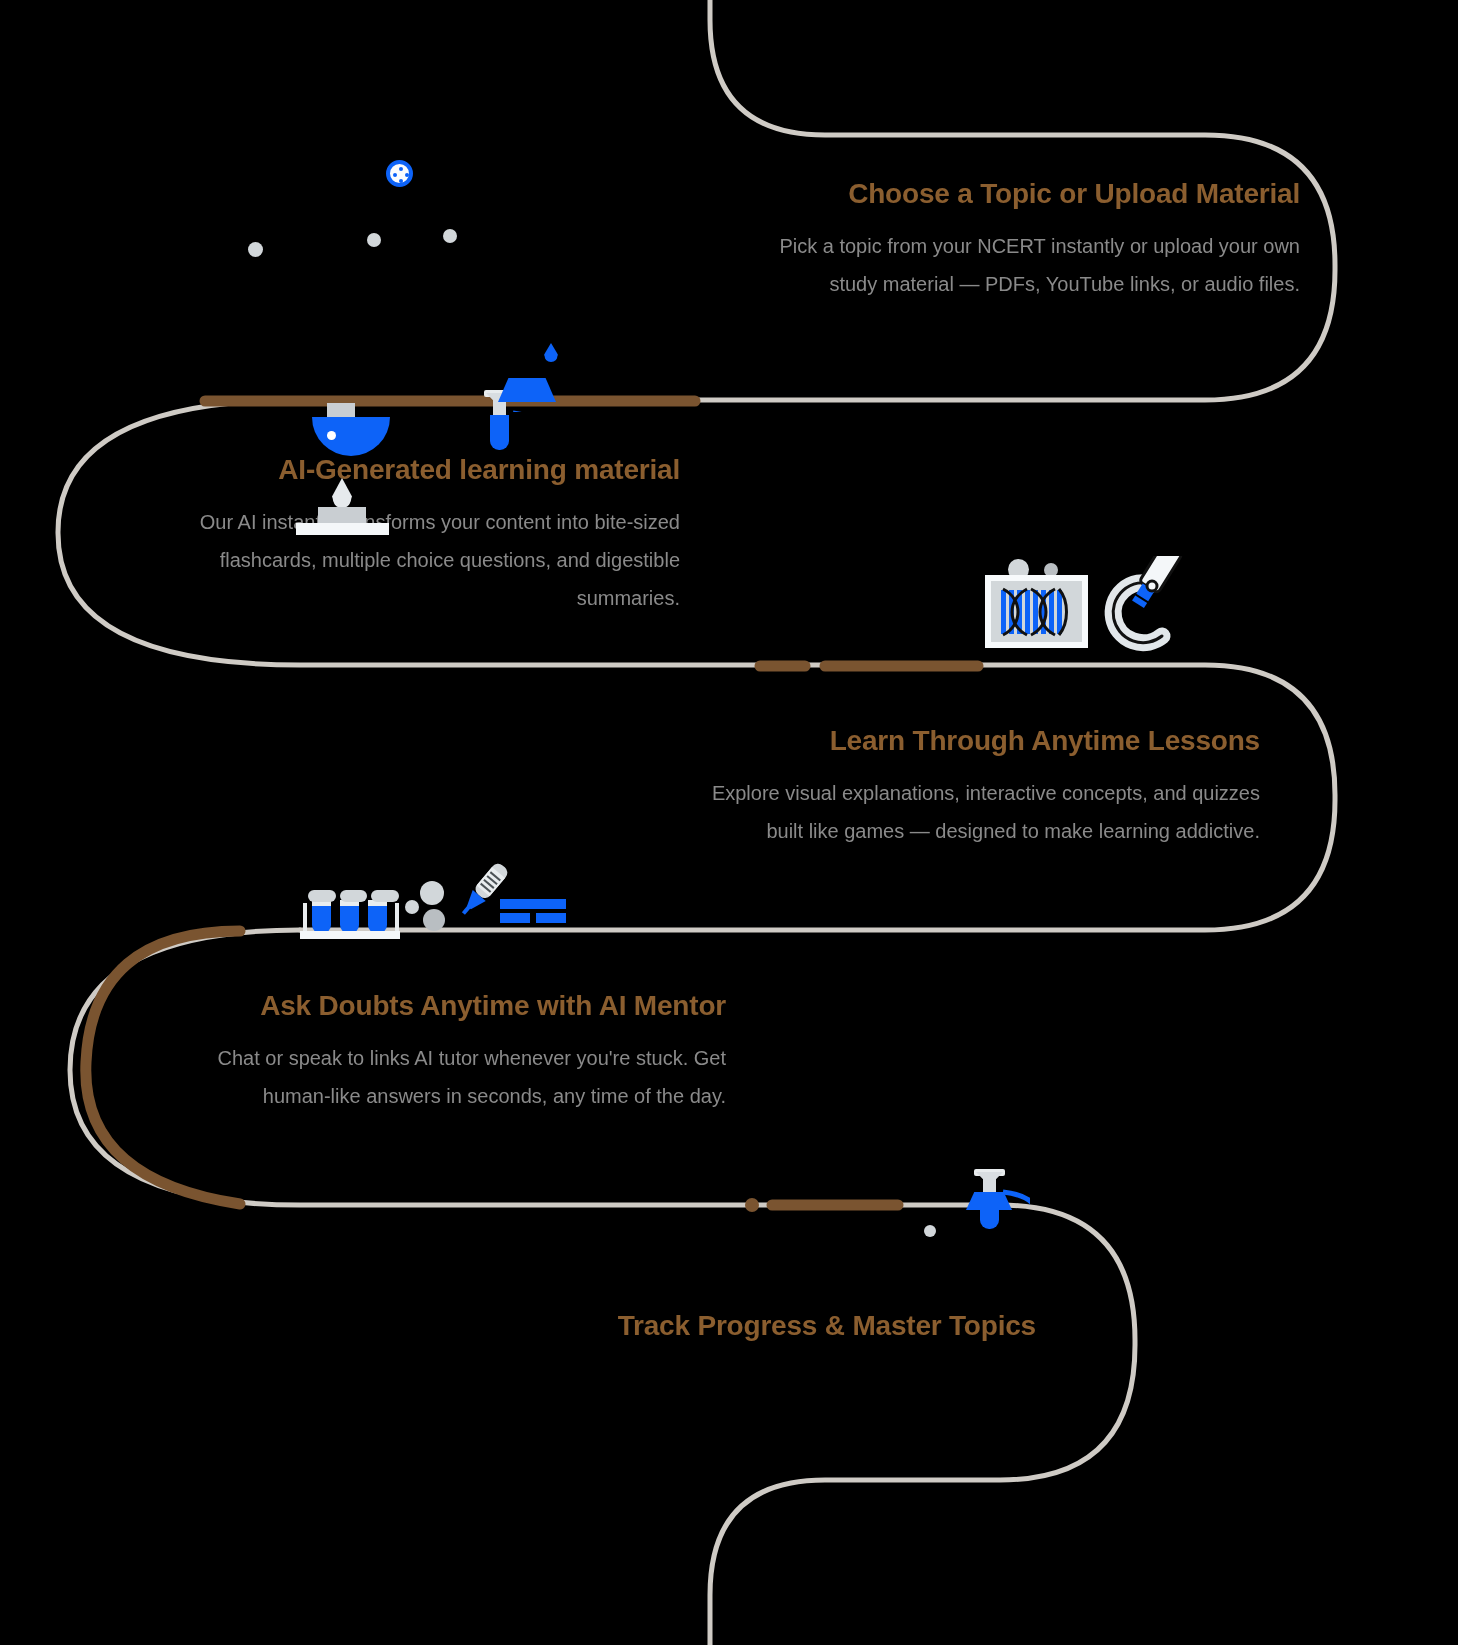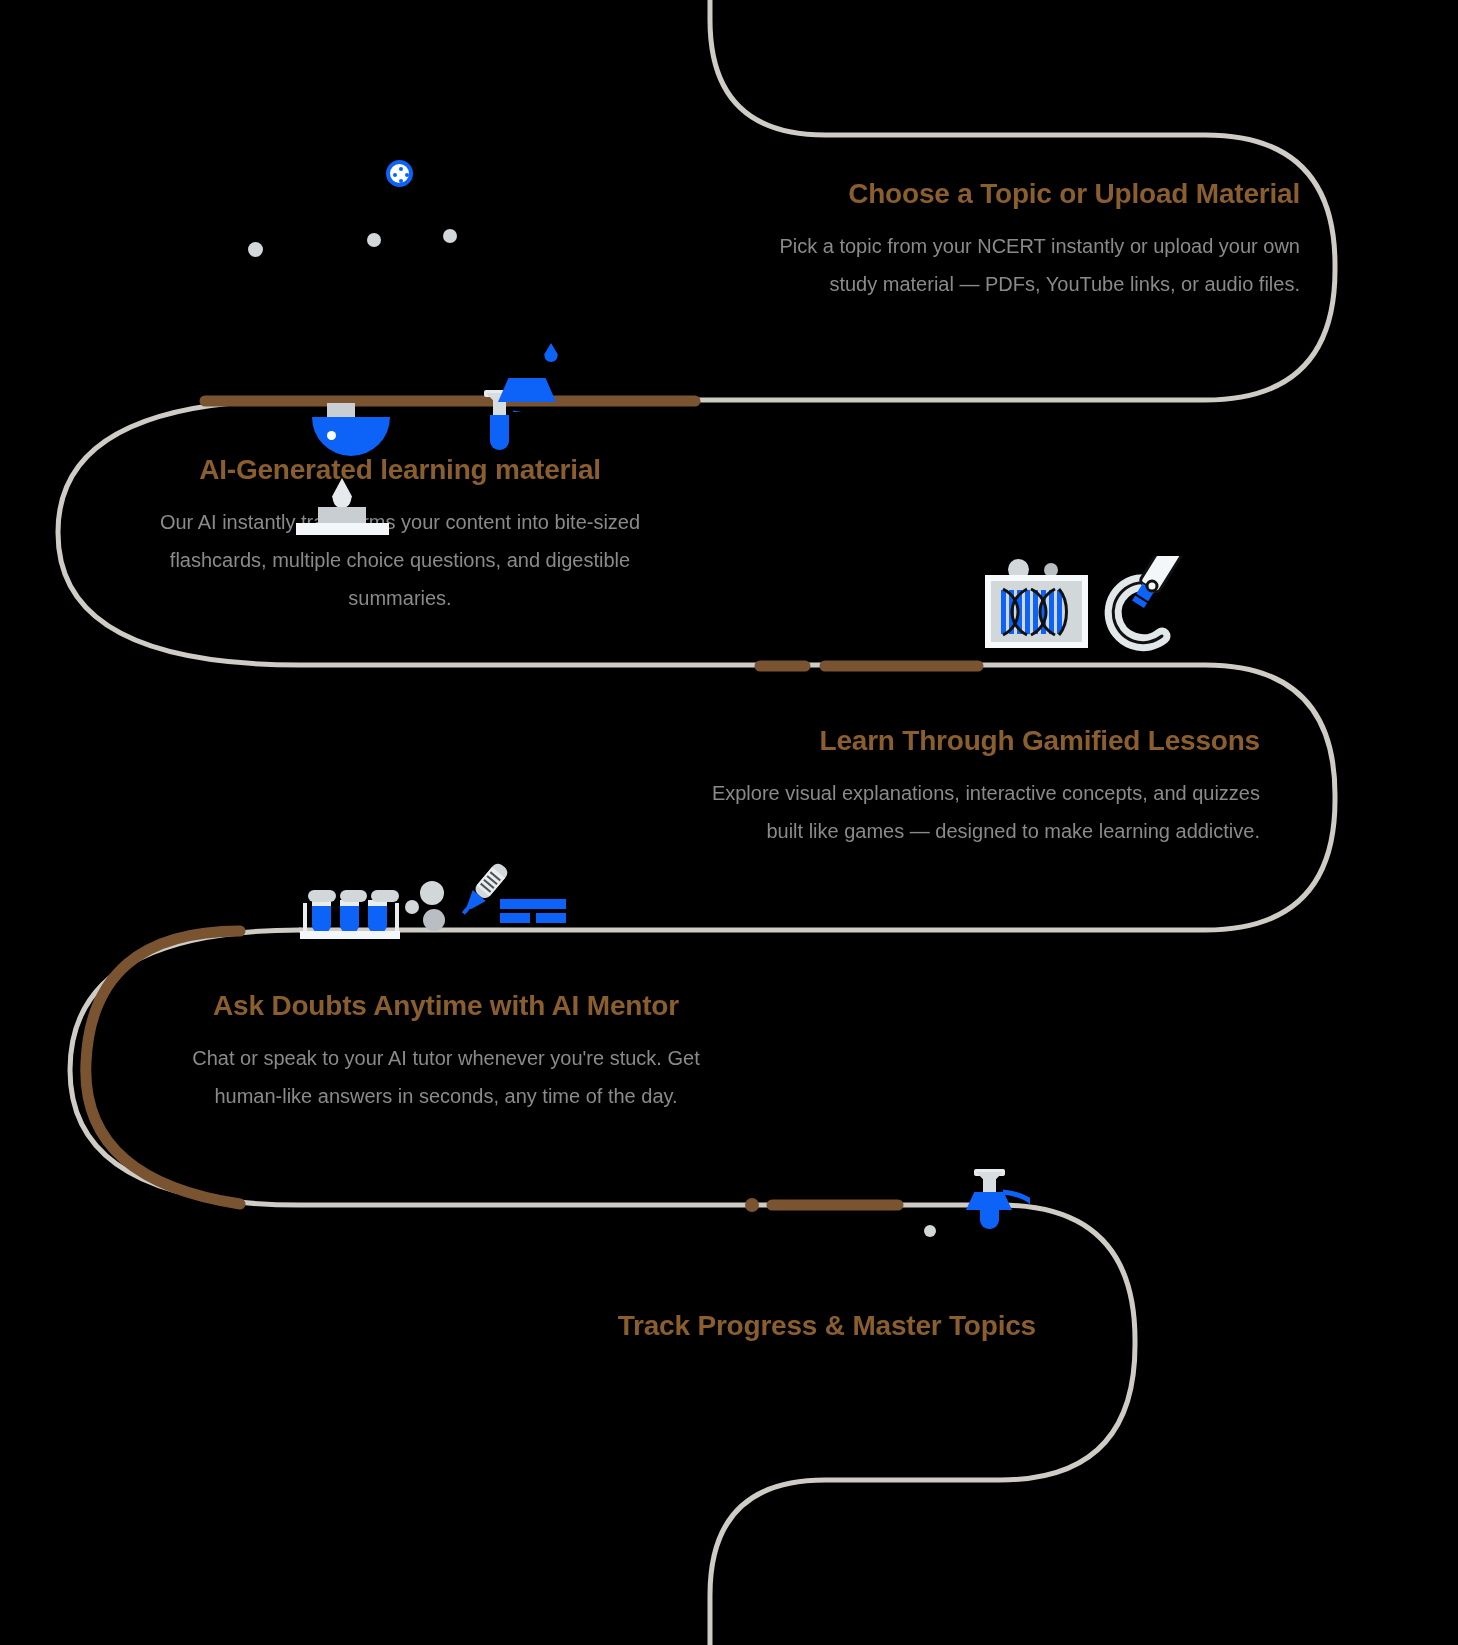--- a/index.html
+++ b/index.html
@@ -19,21 +19,21 @@
   .step { position:absolute; }
   .step-title {
     font-size:28px; font-weight:700; letter-spacing:-0.2px;
     color:#8b5e2f; line-height:1.25; white-space:nowrap;
   }
   .step-desc {
     font-size:20px; font-weight:400; line-height:1.9;
     color:#8a8a8a; margin-top:16px;
   }
   .align-right { text-align:right; }
-  .align-left  { text-align:center; }
+  .align-left  { text-align:right; }
 
   .s1 { right:158px; top:176px; width:560px; }
   .s2 { left:120px;  top:452px; width:560px; }
   .s3 { right:198px; top:723px; width:560px; }
   .s4 { left:166px;  top:988px; width:560px; }
   .s5 { right:422px; top:1308px; width:560px; }
 
   
   .illus { position:absolute; }
 
@@ -146,27 +146,27 @@
     <div class="step-title">Choose a Topic or Upload Material</div>
     <div class="step-desc">Pick a topic from your NCERT instantly or upload your own study material — PDFs, YouTube links, or audio files.</div>
   </div>
 
   <div class="step s2 align-left">
     <div class="step-title">AI-Generated learning material</div>
     <div class="step-desc">Our AI instantly transforms your content into bite-sized flashcards, multiple choice questions, and digestible summaries.</div>
   </div>
 
   <div class="step s3 align-right">
-    <div class="step-title">Learn Through Gamified Lessons</div>
+    <div class="step-title">Learn Through Anytime Lessons</div>
     <div class="step-desc">Explore visual explanations, interactive concepts, and quizzes built like games — designed to make learning addictive.</div>
   </div>
 
   <div class="step s4 align-left">
     <div class="step-title">Ask Doubts Anytime with AI Mentor</div>
-    <div class="step-desc">Chat or speak to your AI tutor whenever you're stuck. Get human-like answers in seconds, any time of the day.</div>
+    <div class="step-desc">Chat or speak to links AI tutor whenever you're stuck. Get human-like answers in seconds, any time of the day.</div>
   </div>
 
   <div class="step s5 align-right">
     <div class="step-title">Track Progress &amp; Master Topics</div>
   </div>
 
   <div class="illus" id="illus-burner">
     <div id="petri">
       <i style="left:9px;  top:3px;"></i>
       <i style="left:3px;  top:9px;"></i>

